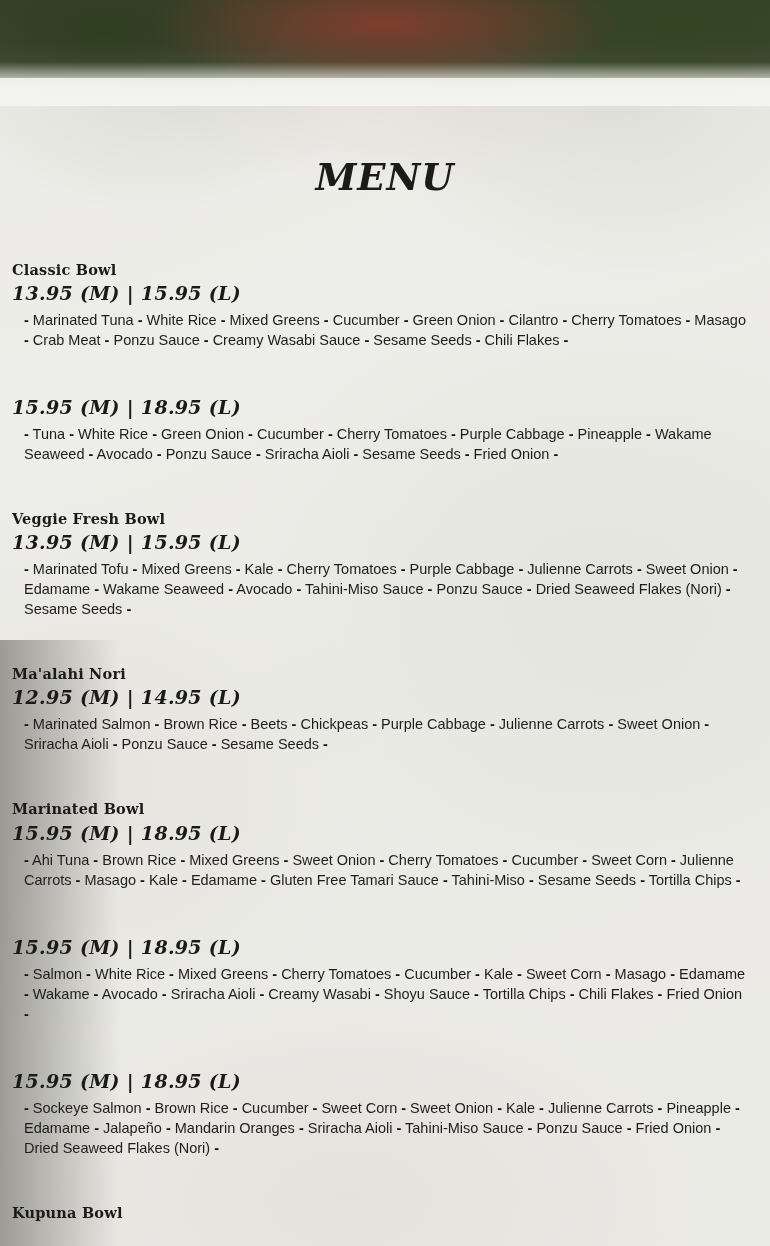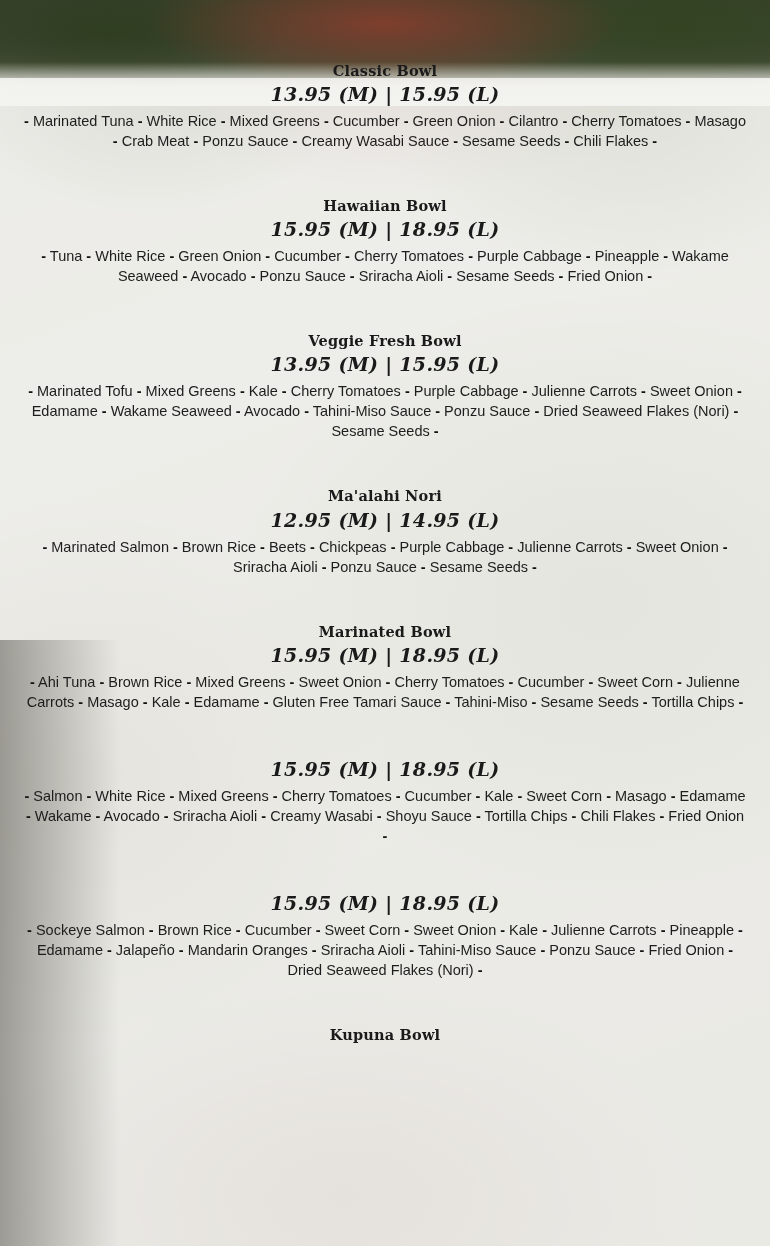--- a/index.html
+++ b/index.html
@@ -73,21 +73,21 @@
     letter-spacing: 1px;
     color: #1b1b1b;
     margin-top: 155px;
   }
 
   .items {
     margin-top: 62px;
   }
 
   .item {
-    text-align: center;
+    text-align: left;
     margin-bottom: 46px;
   }
   .item-name {
     font-family: "DejaVu Serif", serif;
     font-weight: bold;
     font-size: 14.5px;
     color: #1a1a1a;
     letter-spacing: 0.2px;
     line-height: 1.25;
   }
@@ -119,28 +119,28 @@
 </head>
 <body>
 
 <div class="bg-photo"></div>
 <div class="bg-veil"></div>
 <div class="bg-dark-strip"></div>
 <div class="bg-strip-fade"></div>
 <div class="bg-left-dark"></div>
 
 <div class="page">
+  <div class="menu-title">MENU</div>
   <div class="items">
       <div class="item">
         <div class="item-name">Classic Bowl</div>
         <div class="item-price">13.95  (M)  | 15.95  (L)</div>
         <div class="item-ingredients"><span class="dash">-</span><span> Marinated Tuna </span><span class="dash">-</span><span> White Rice </span><span class="dash">-</span><span> Mixed Greens </span><span class="dash">-</span><span> Cucumber </span><span class="dash">-</span><span> Green Onion </span><span class="dash">-</span><span> Cilantro </span><span class="dash">-</span><span> Cherry Tomatoes </span><span class="dash">-</span><span> Masago </span><span class="dash">-</span><span> Crab Meat </span><span class="dash">-</span><span> Ponzu Sauce </span><span class="dash">-</span><span> Creamy Wasabi Sauce </span><span class="dash">-</span><span> Sesame Seeds </span><span class="dash">-</span><span> Chili Flakes </span><span class="dash">-</span></div>
       </div>
       <div class="item">
-        <div class="item-name">Hawaiian Bowl</div>
         <div class="item-price">15.95  (M)  | 18.95  (L)</div>
         <div class="item-ingredients"><span class="dash">-</span><span> Tuna </span><span class="dash">-</span><span> White Rice </span><span class="dash">-</span><span> Green Onion </span><span class="dash">-</span><span> Cucumber </span><span class="dash">-</span><span> Cherry Tomatoes </span><span class="dash">-</span><span> Purple Cabbage </span><span class="dash">-</span><span> Pineapple </span><span class="dash">-</span><span> Wakame Seaweed </span><span class="dash">-</span><span> Avocado </span><span class="dash">-</span><span> Ponzu Sauce </span><span class="dash">-</span><span> Sriracha Aioli </span><span class="dash">-</span><span> Sesame Seeds </span><span class="dash">-</span><span> Fried Onion </span><span class="dash">-</span></div>
       </div>
       <div class="item">
         <div class="item-name">Veggie Fresh Bowl</div>
         <div class="item-price">13.95  (M)  | 15.95  (L)</div>
         <div class="item-ingredients"><span class="dash">-</span><span> Marinated Tofu </span><span class="dash">-</span><span> Mixed Greens </span><span class="dash">-</span><span> Kale </span><span class="dash">-</span><span> Cherry Tomatoes </span><span class="dash">-</span><span> Purple Cabbage </span><span class="dash">-</span><span> Julienne Carrots </span><span class="dash">-</span><span> Sweet Onion </span><span class="dash">-</span><span> Edamame </span><span class="dash">-</span><span> Wakame Seaweed </span><span class="dash">-</span><span> Avocado </span><span class="dash">-</span><span> Tahini-Miso Sauce </span><span class="dash">-</span><span> Ponzu Sauce </span><span class="dash">-</span><span> Dried Seaweed Flakes (Nori) </span><span class="dash">-</span><span> Sesame Seeds </span><span class="dash">-</span></div>
       </div>
       <div class="item">
         <div class="item-name">Ma'alahi Nori</div>

